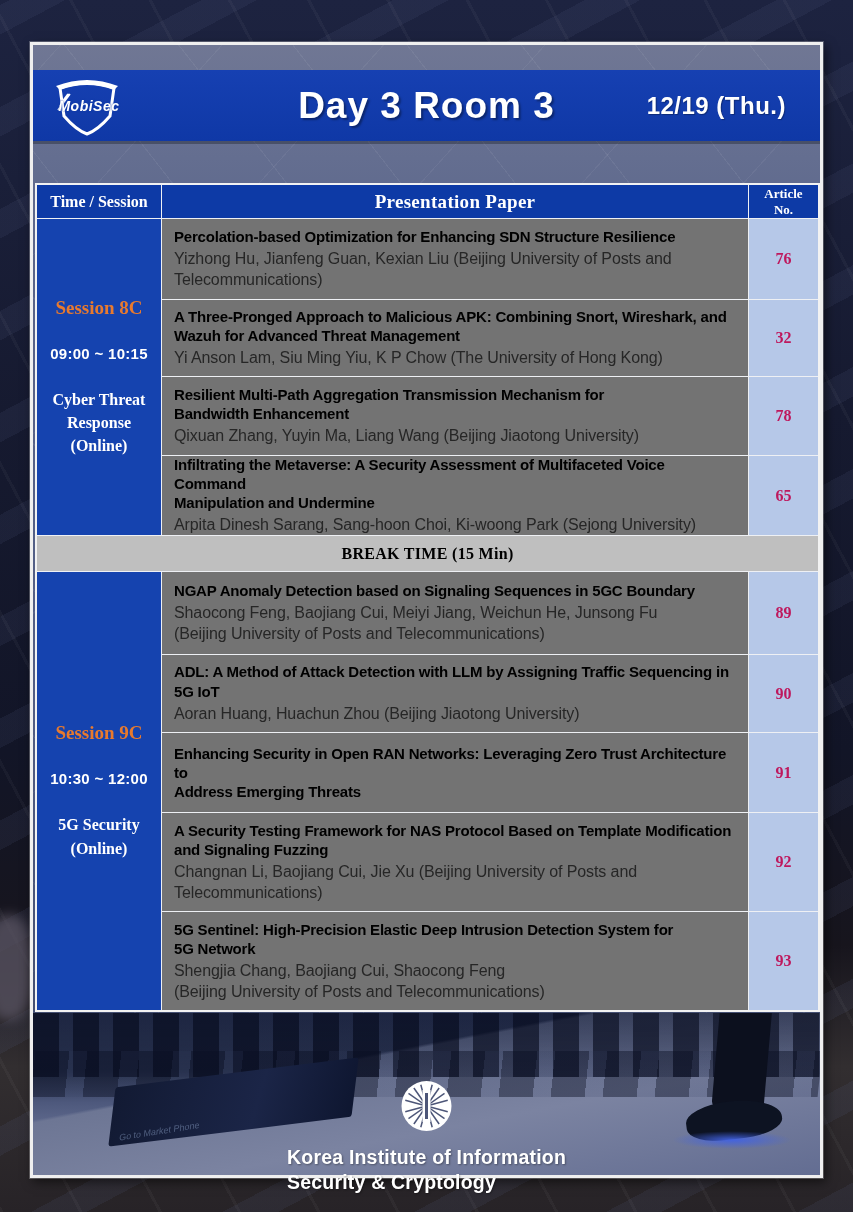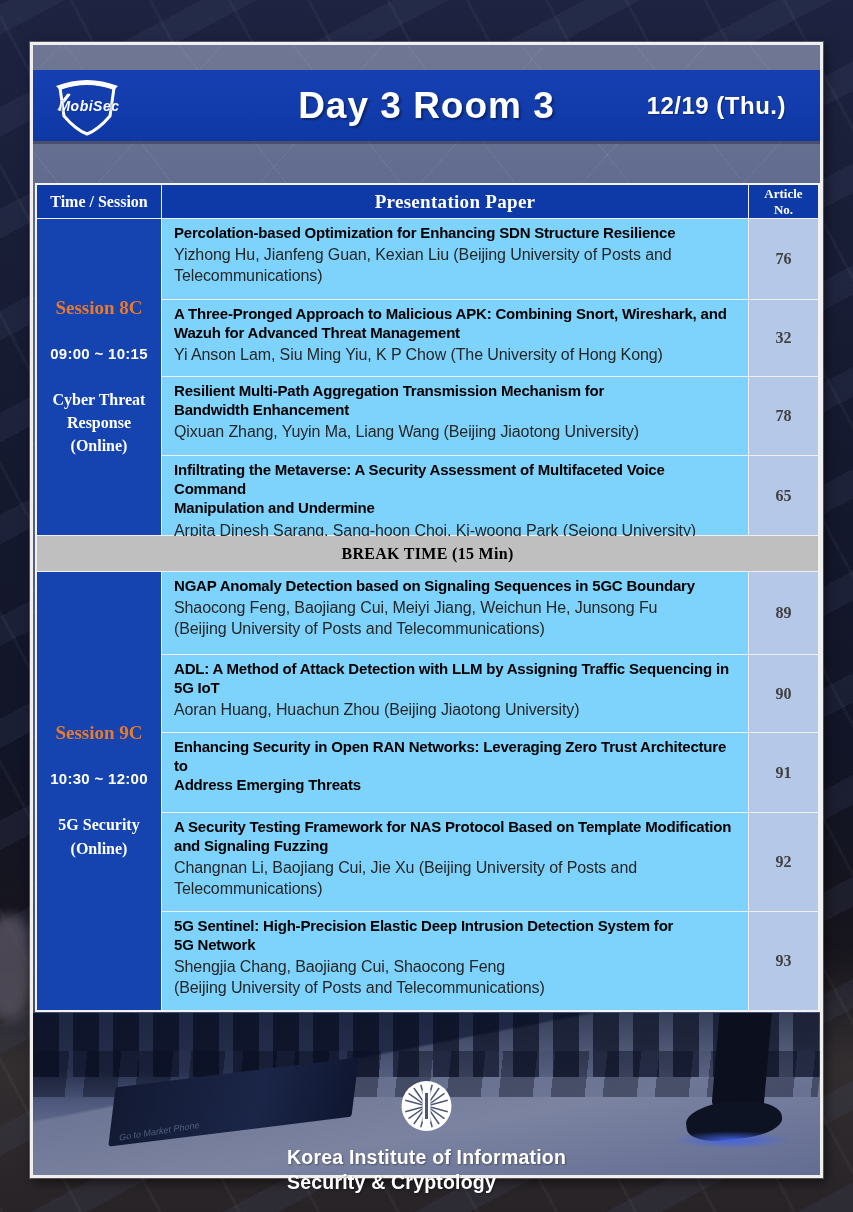--- a/index.html
+++ b/index.html
@@ -68,26 +68,26 @@
   .hdr{background:#0d3aa6;color:#fff;font-family:"Liberation Serif",serif;font-weight:bold;
     display:flex;align-items:center;justify-content:center;text-align:center;}
   .hdr-time{font-size:16px;}
   .hdr-paper{font-size:19px;letter-spacing:.3px;}
   .hdr-art{font-size:13px;line-height:1.2;}
   .sess{background:#1543af;display:flex;flex-direction:column;align-items:center;justify-content:center;
     gap:26px;text-align:center;padding:6px 2px;}
   .sess-name{color:#e87a2e;font-family:"Liberation Serif",serif;font-weight:bold;font-size:19px;}
   .sess-time{color:#fff;font-weight:bold;font-size:15px;letter-spacing:.3px;}
   .sess-topic{color:#fff;font-family:"Liberation Serif",serif;font-weight:bold;font-size:16px;line-height:1.45;}
-  .paper{background:#7dd3fc;display:flex;flex-direction:column;
+  .paper{background:#737373;display:flex;flex-direction:column;justify-content:center;
     padding:4px 8px 4px 12px;gap:3px;}
   .p-title{font-weight:bold;color:#000;font-size:15px;line-height:1.28;letter-spacing:-0.2px;}
   .p-auth{color:#262626;font-size:16px;line-height:1.3;letter-spacing:-0.1px;}
   .artno{background:#b6c8e8;display:flex;align-items:center;justify-content:center;
-    font-family:"Liberation Serif",serif;font-weight:bold;font-size:16px;color:#404040;}
+    font-family:"Liberation Serif",serif;font-weight:bold;font-size:16px;color:#be185d;}
   .break{background:#bfbfbf;display:flex;align-items:center;justify-content:center;
     font-family:"Liberation Serif",serif;font-weight:bold;font-size:16px;color:#000;letter-spacing:.3px;}
   .ml{white-space:pre-line;}
   
   .photo-bottom{position:absolute;left:0;bottom:0;width:100%;height:162px;overflow:hidden;
     background:linear-gradient(to bottom,#2a3453 0%,#273049 35%,#4d587c 55%,#667094 75%,#596284 100%);}
   .floor{position:absolute;inset:0;
     background:linear-gradient(169deg, transparent 34%, #6d7694 35%, #7b83a1 62%, #636d92 100%);}
   .chairs{position:absolute;left:0;top:0;width:100%;height:64px;opacity:.85;
     background:

